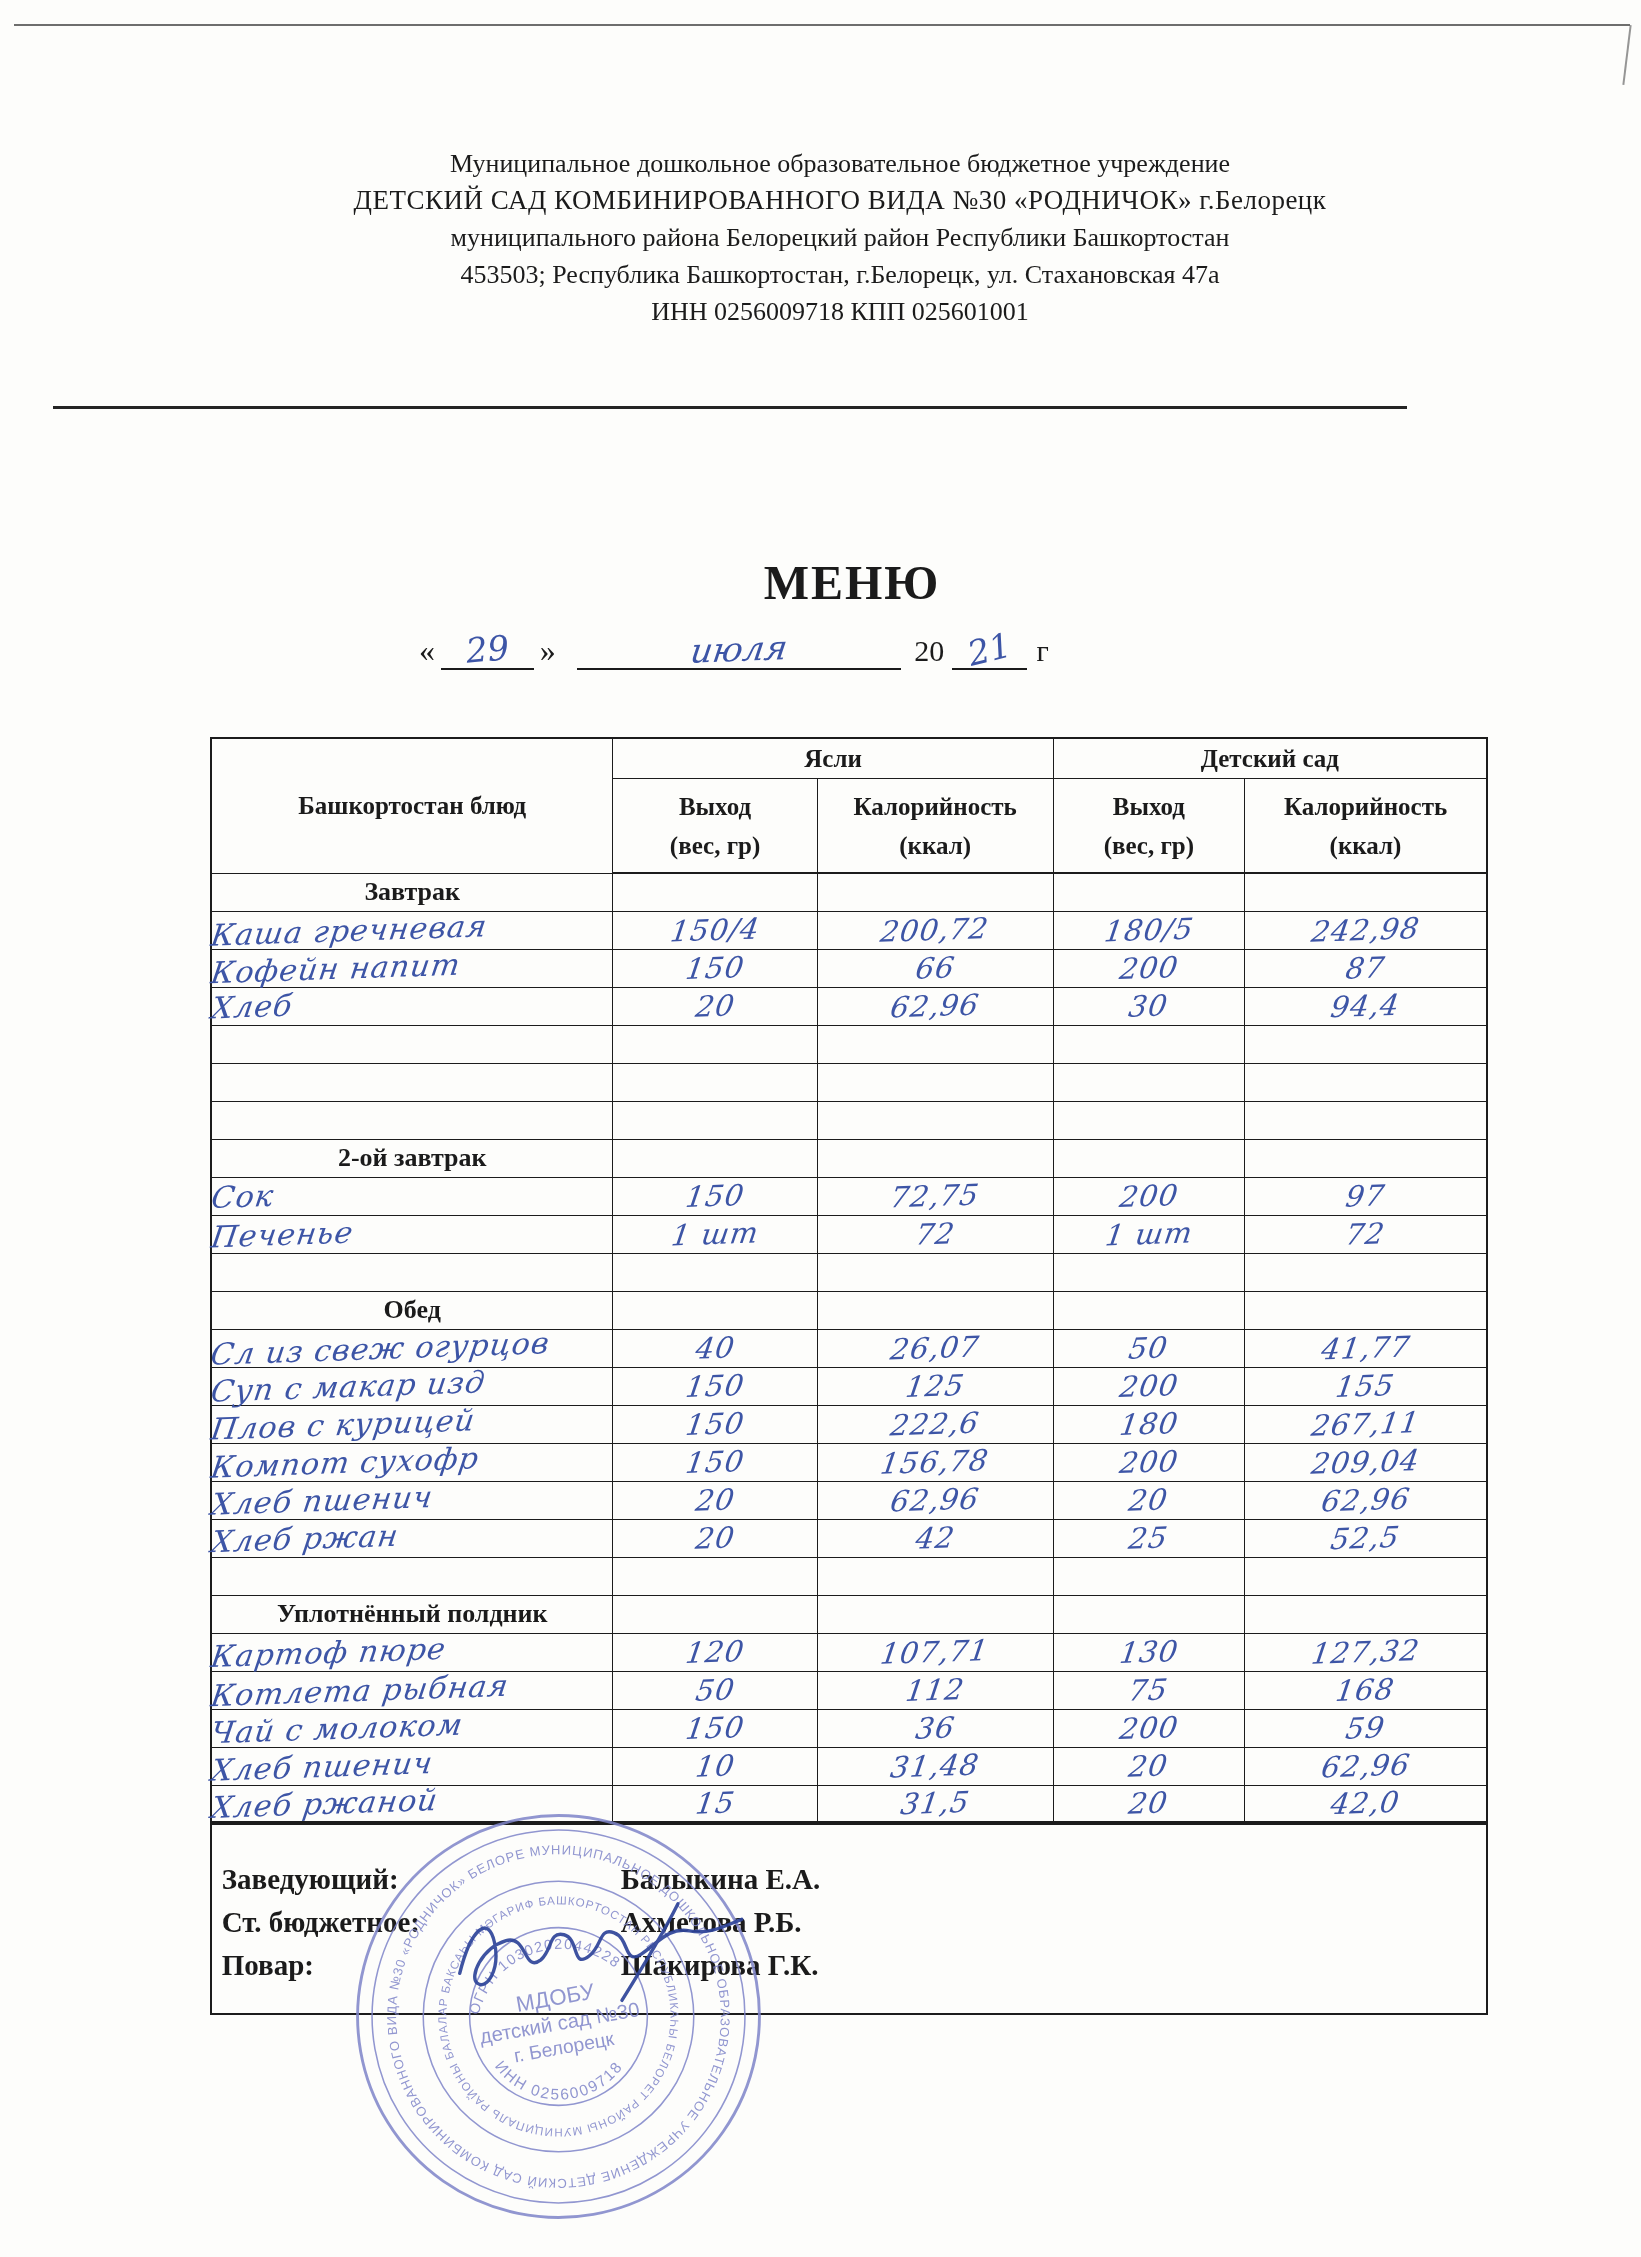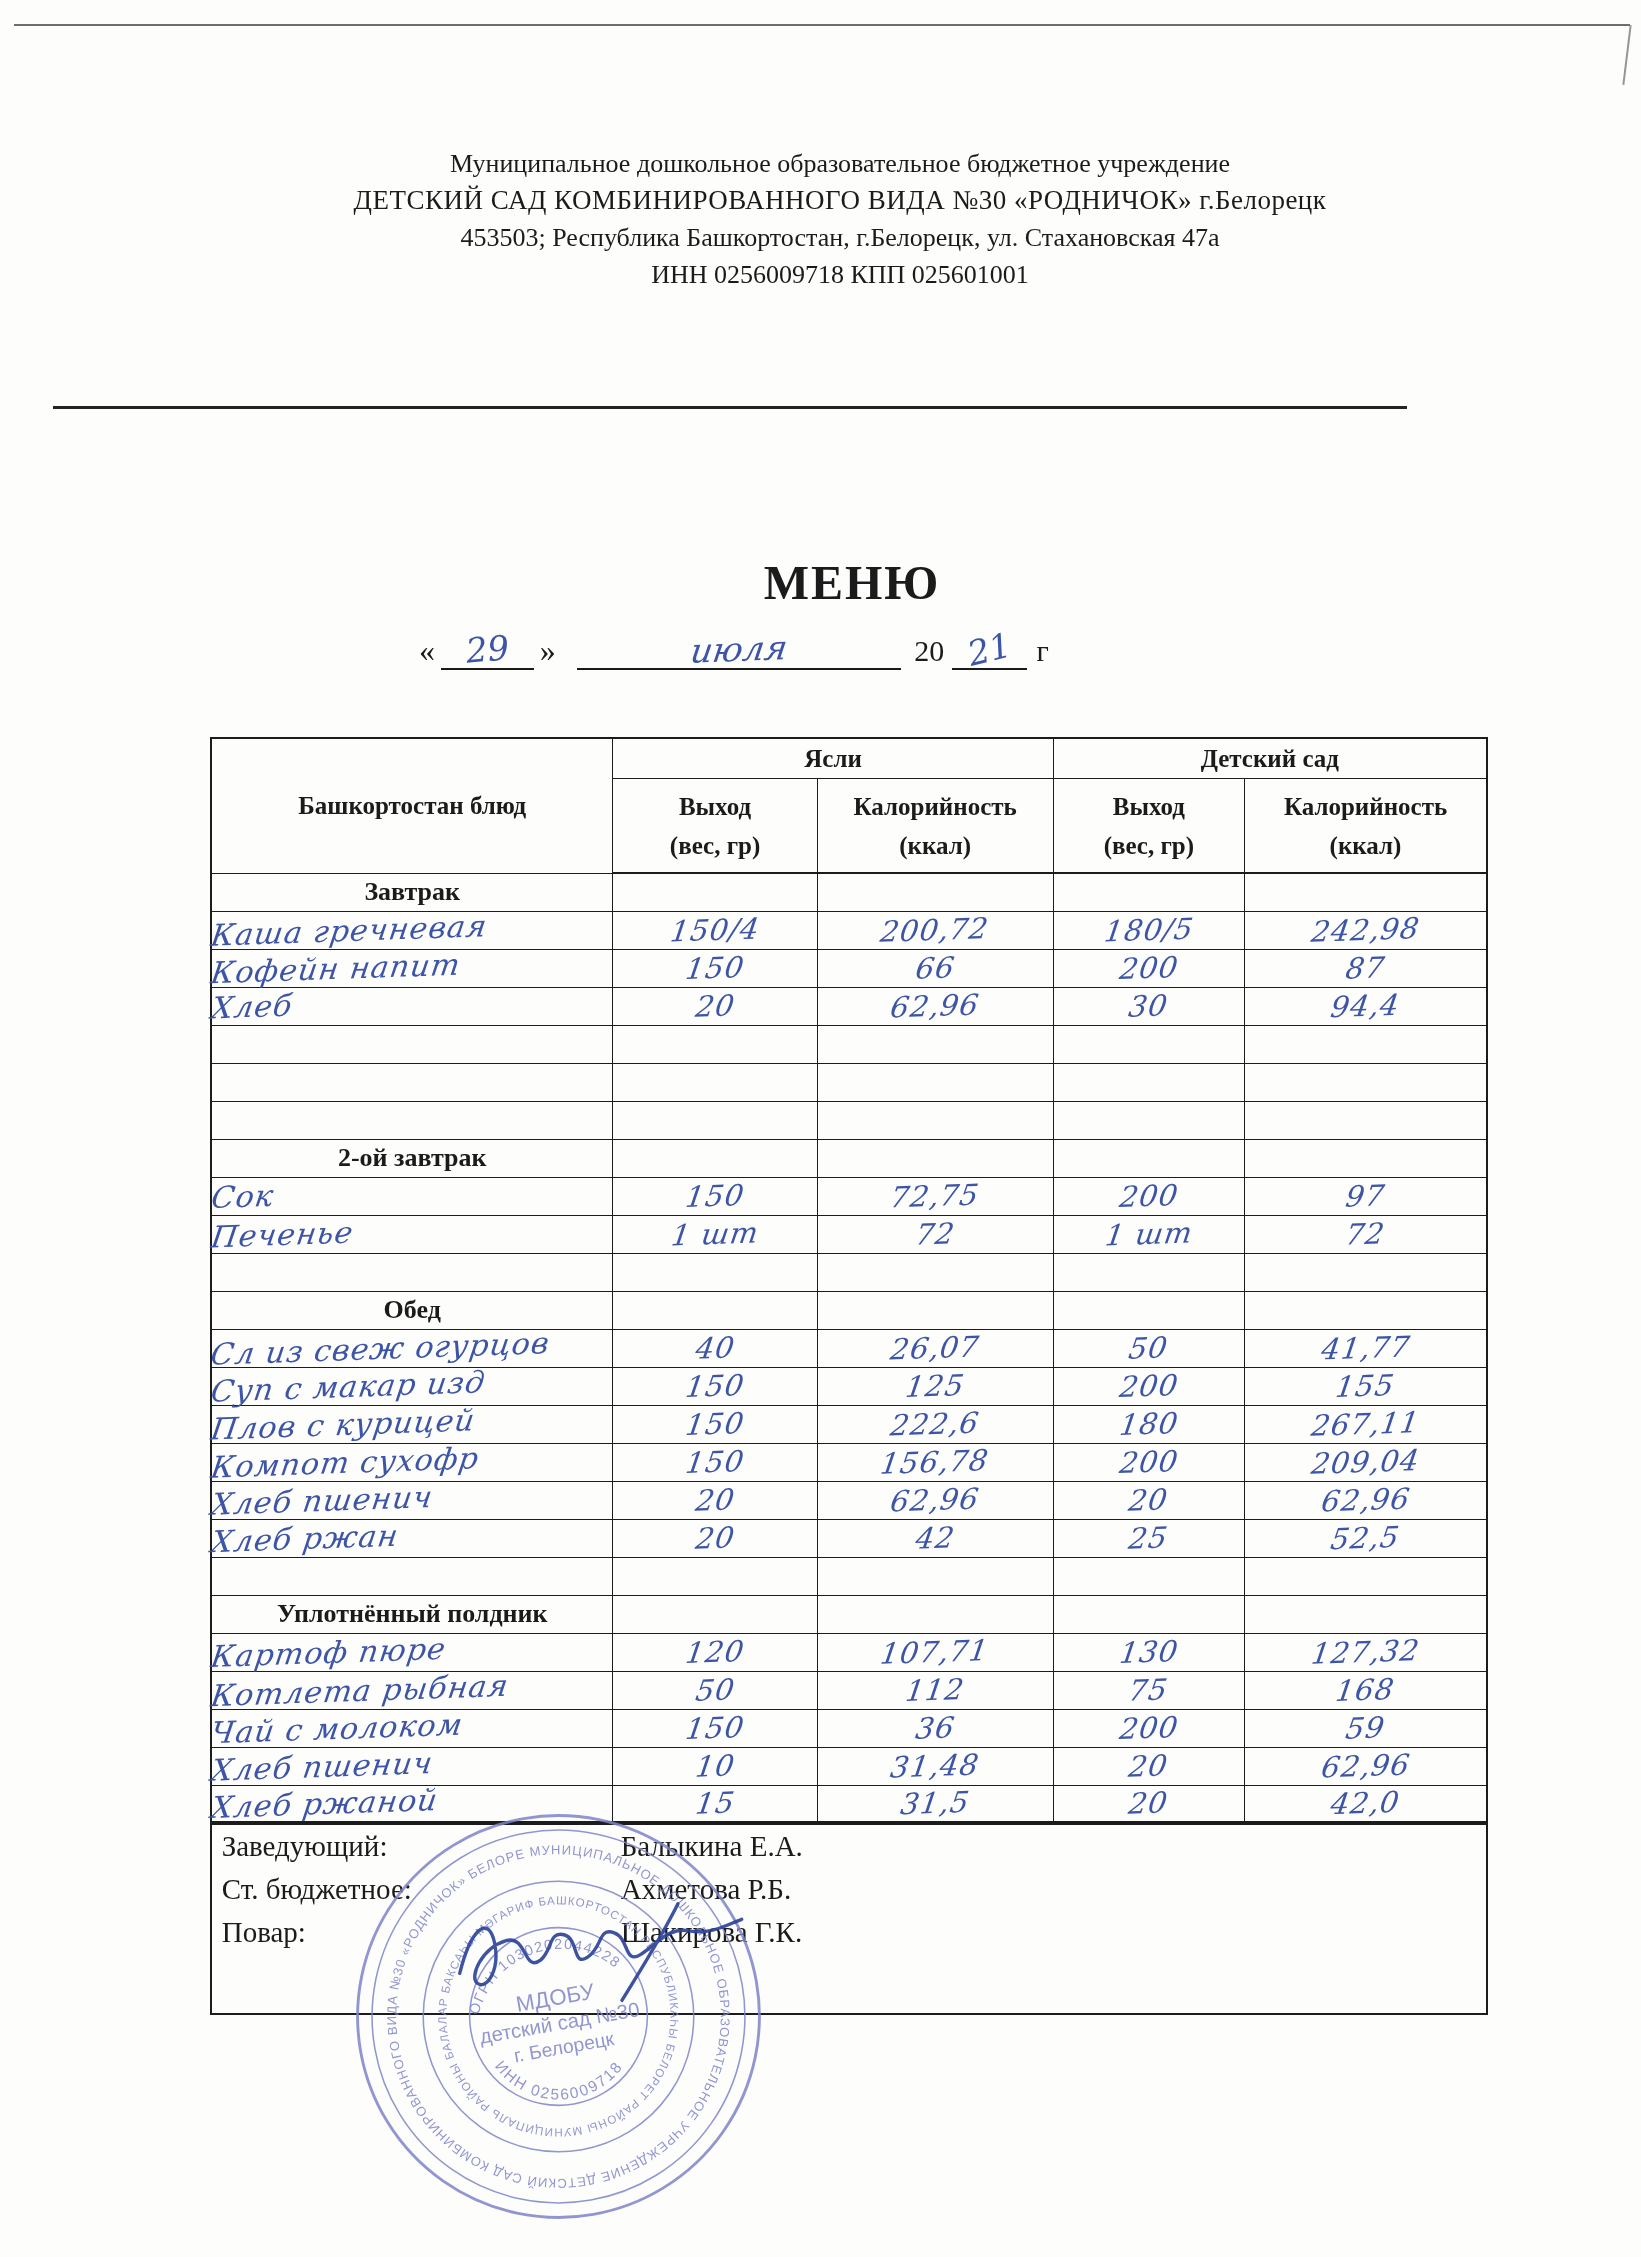--- a/index.html
+++ b/index.html
@@ -44,40 +44,41 @@
   thead tr.h1 th{height:39px;}
   thead tr.h2 th{height:93px;border-bottom-width:2.9px;line-height:39px;}
   tbody tr{height:38px;}
   td.section{font-size:26px;font-weight:bold;text-align:center;vertical-align:middle;}
   td.dish{text-align:left;padding-left:25px;vertical-align:middle;white-space:nowrap;}
   td.num{text-align:center;vertical-align:middle;}
   td .hw{font-size:29px;letter-spacing:1px;}
   td.dish .hw{font-size:30px;}
   tbody tr.last-dish td{border-bottom-width:4.8px;}
   tfoot td.footer-cell{height:188px;border:2.9px solid #1c1c1c;border-top-width:4.8px;vertical-align:top;}
-  .sig-block{}
+  .sig-block{padding-top:33px;font-weight:bold;}
   .sig-row{display:flex;height:43px;align-items:center;font-size:29px;}
   .sig-role{width:301px;padding-left:9.7px;}
   .sig-name{margin-left:98px;}
 
   
   .stamp{position:absolute;left:346px;top:1804px;width:425px;height:425px;opacity:.85;pointer-events:none;}
   .signature{position:absolute;left:452px;top:1898px;width:309px;height:116px;pointer-events:none;}
 </style>
 </head>
 <body>
 
 <div class="page">
 
   <div class="scan-topline"></div>
   <div class="scan-topline-bend"></div>
 
   <div class="org-header" id="org-header">
       <div class="org-line">Муниципальное дошкольное образовательное бюджетное учреждение</div>
       <div class="org-line">ДЕТСКИЙ САД КОМБИНИРОВАННОГО ВИДА  №30 «РОДНИЧОК» г.Белорецк</div>
+      <div class="org-line">муниципального района Белорецкий район Республики Башкортостан</div>
       <div class="org-line">453503; Республика Башкортостан, г.Белорецк, ул. Стахановская 47а</div>
       <div class="org-line">ИНН 0256009718  КПП 025601001</div>
     </div>
 
   <div class="header-rule"></div>
 
   <h1 class="title">МЕНЮ</h1>
 
   <div class="date-line">
     <span class="q">«</span><span class="u u-day"><span class="hw hw-day">29</span></span><span class="q">»</span><span class="u u-month"><span class="hw hw-slant">июля</span></span><span>20</span><span class="u u-year"><span class="hw hw-year">21</span></span><span>г</span>

